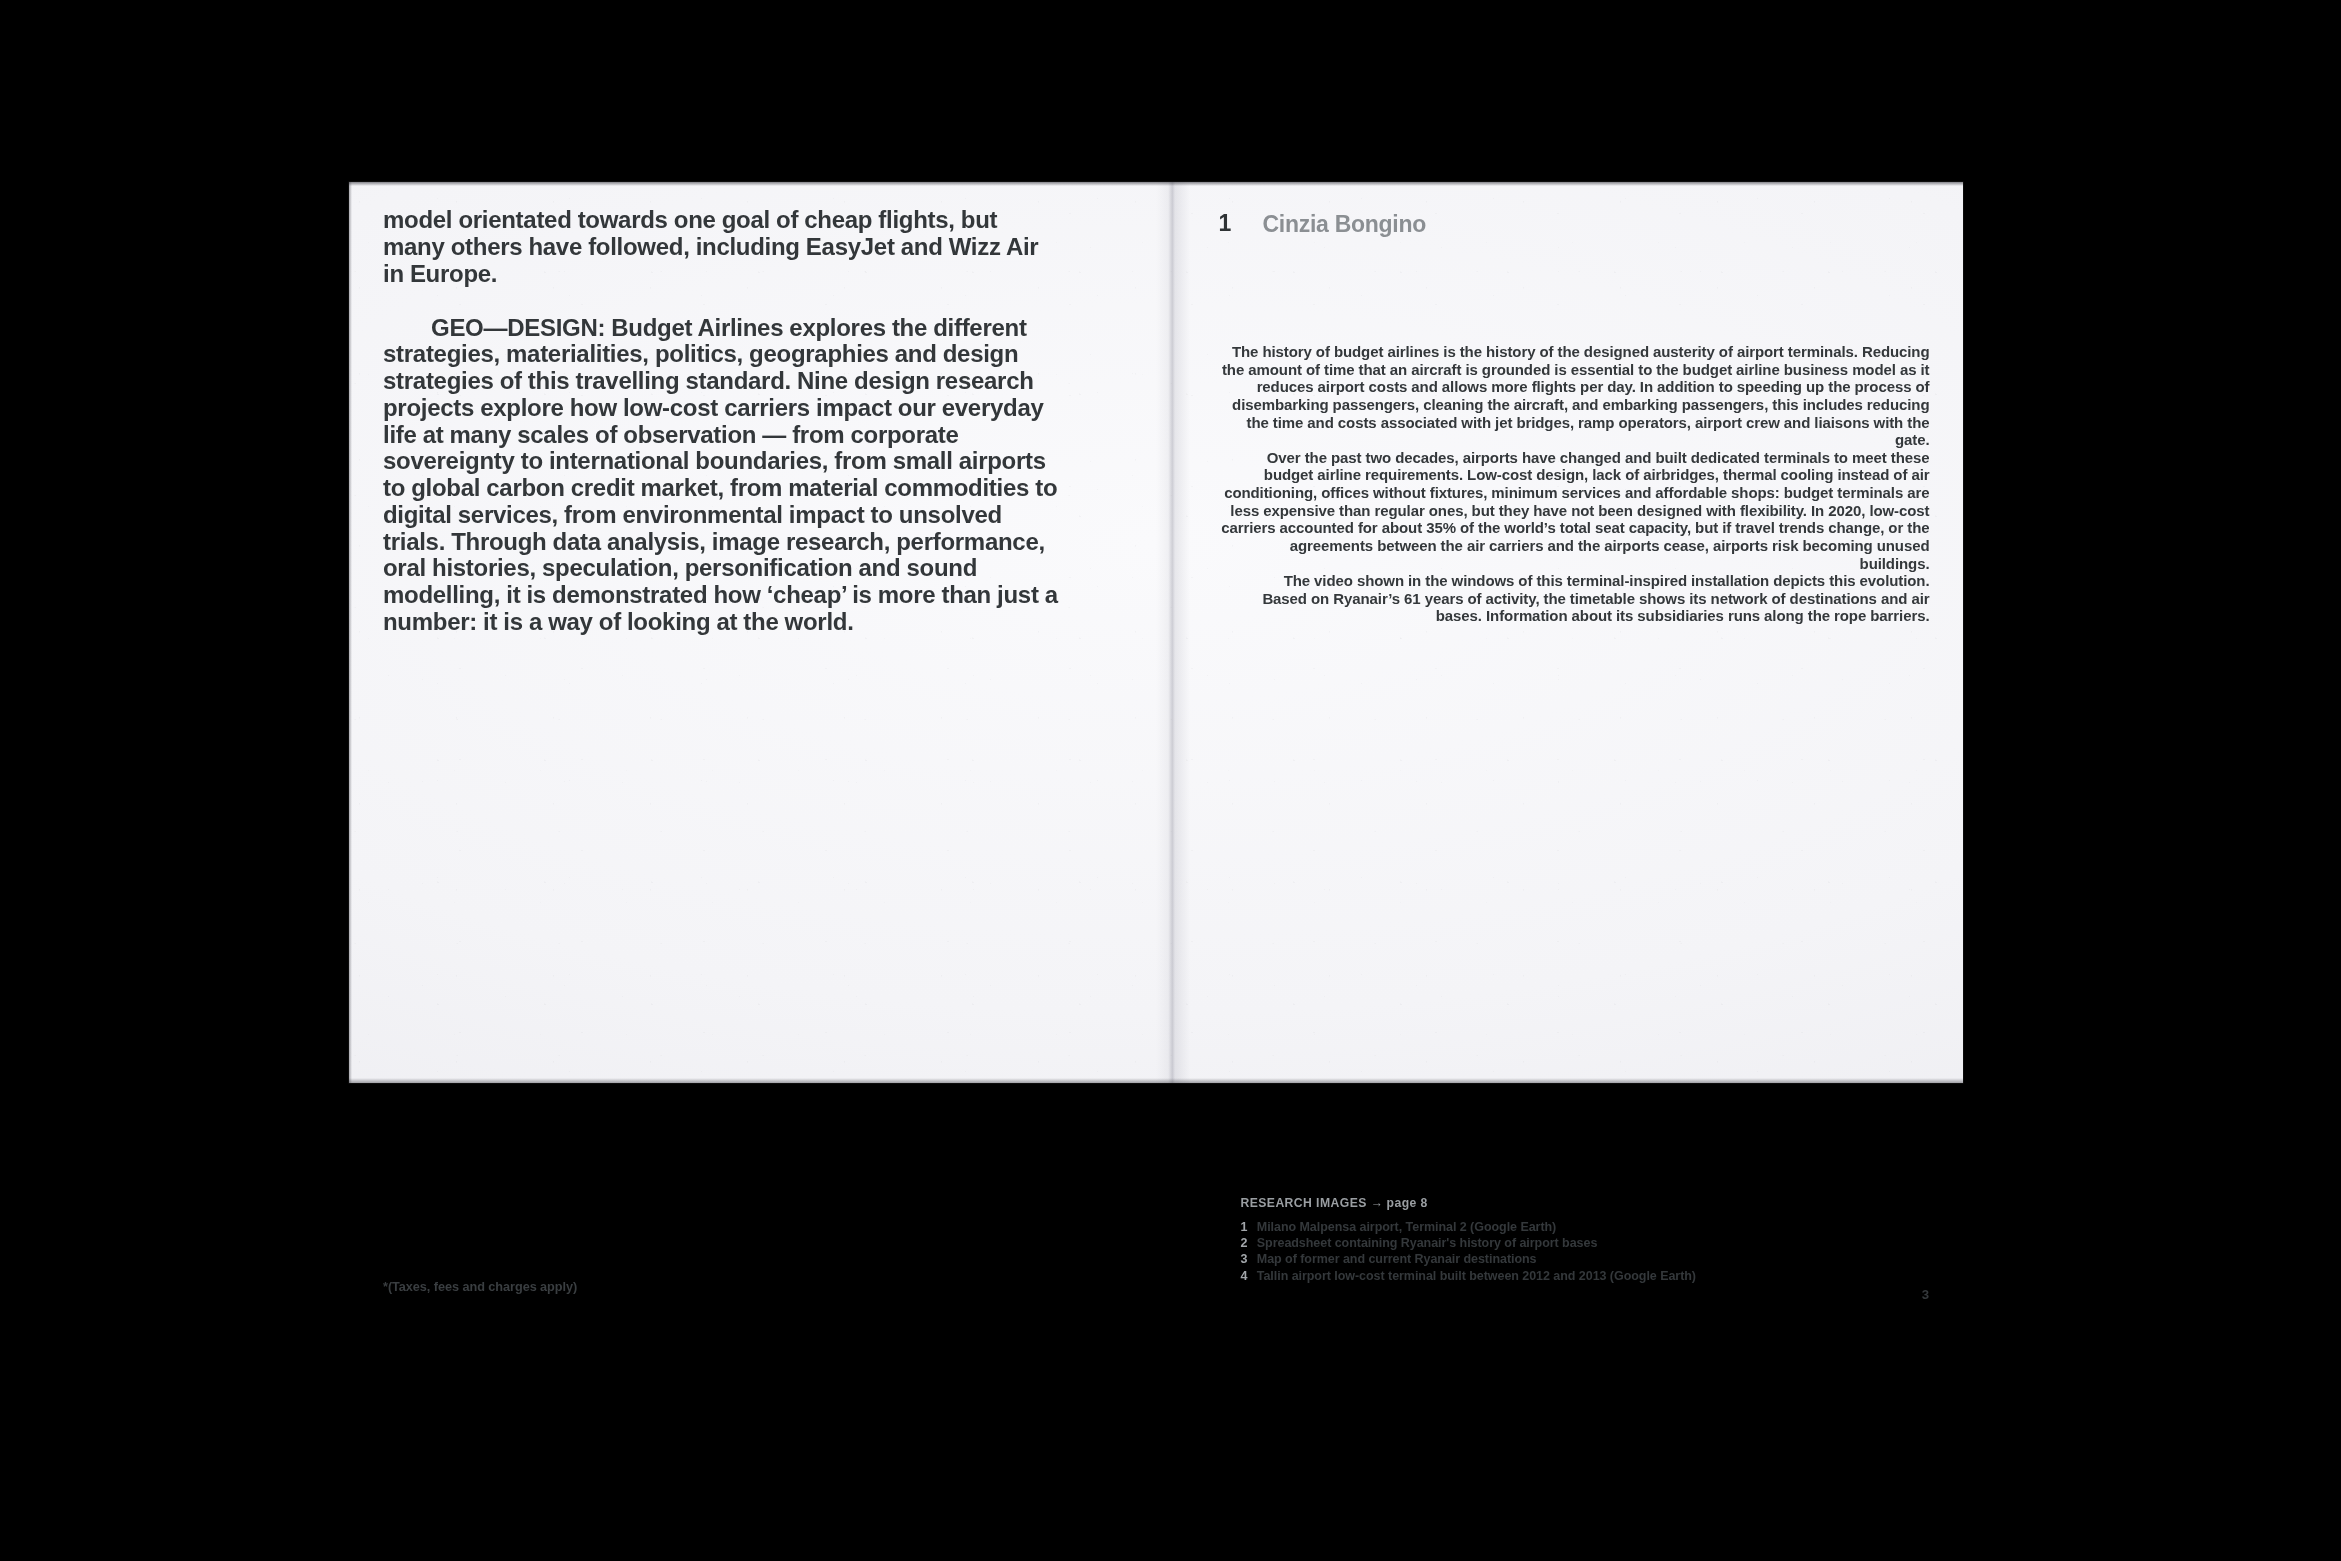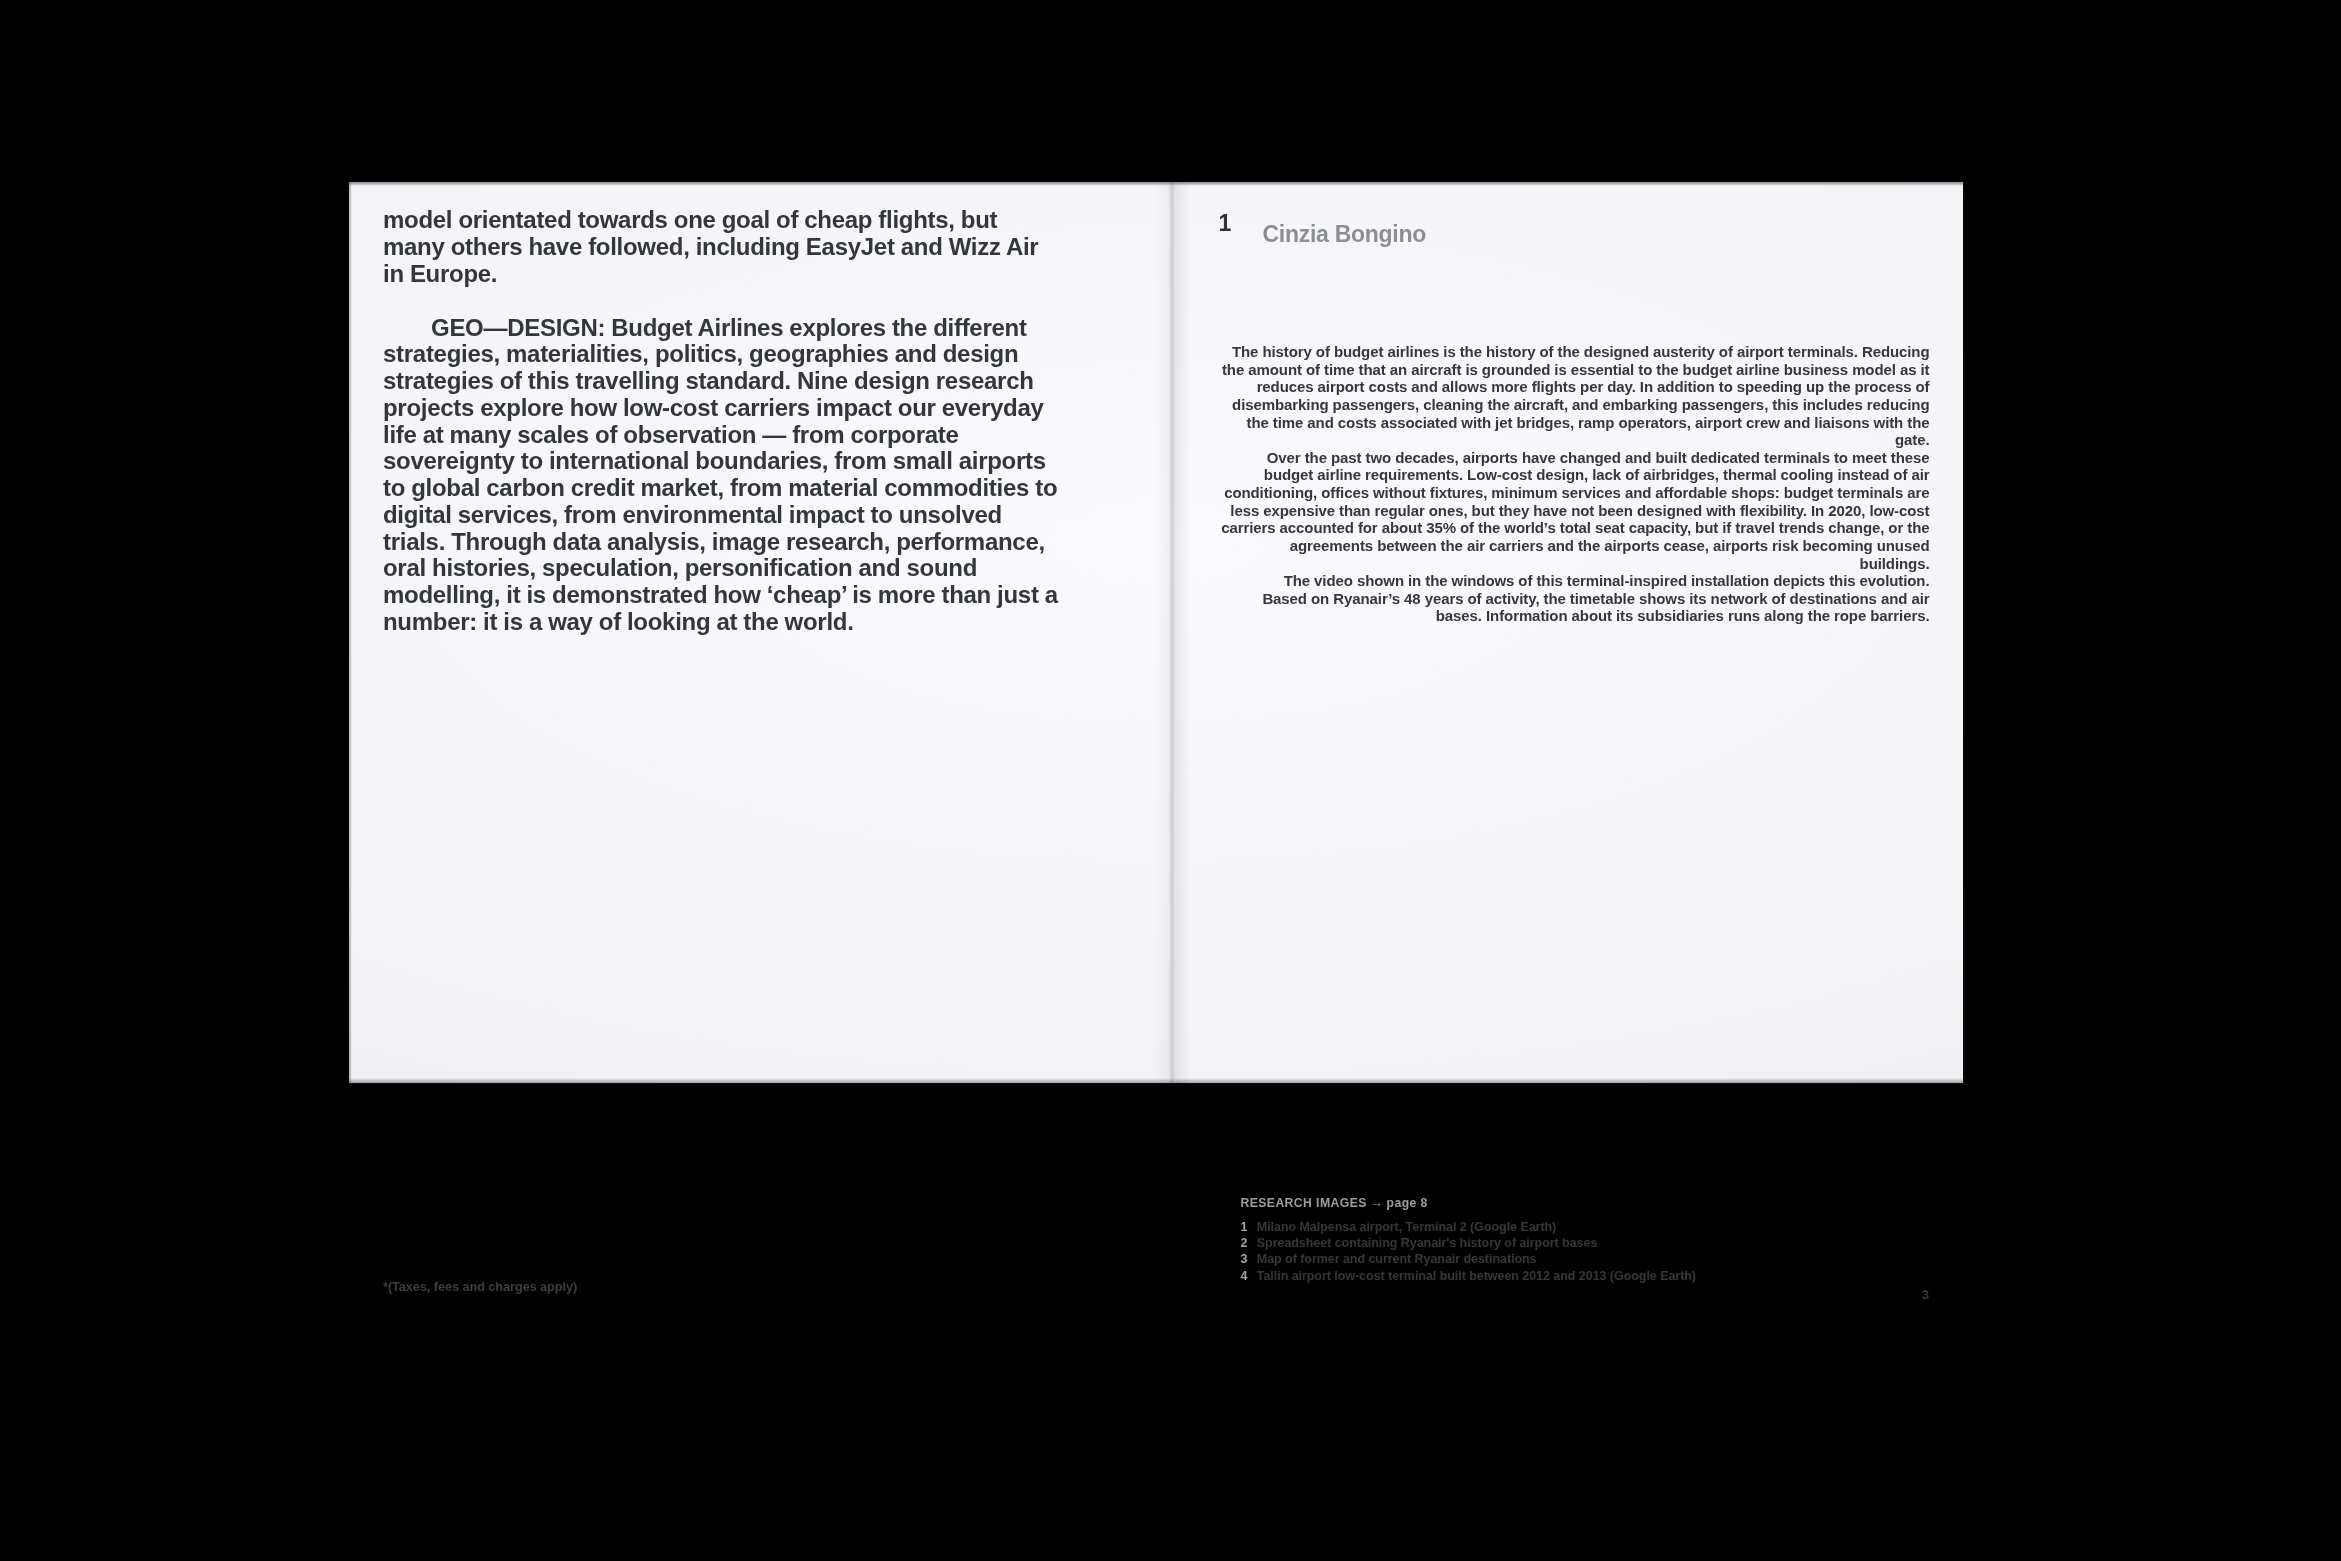--- a/index.html
+++ b/index.html
@@ -148,21 +148,21 @@
     font-weight: 700;
     line-height: 1.05;
     letter-spacing: -0.012em;
   }
   .chapter-author {
     color: #8b8f93;
     font-size: 23px;
     font-weight: 700;
     line-height: 1.12;
     letter-spacing: -0.012em;
-    margin-top: 10px;
+    margin-top: 0;
   }
 
   #right-body {
     position: absolute;
     left: 28.5px;
     top: 161px;
     width: 711px;
     color: #34383b;
     font-size: 15px;
     line-height: 1.176;
@@ -238,21 +238,21 @@
       <div class="chapter-head">
         <div class="chapter-num">1</div>
         <div class="chapter-titles">
           <div class="chapter-author">Cinzia Bongino</div>
         </div>
       </div>
 
       <div id="right-body">
         <p>The history of budget airlines is the history of the designed austerity of airport terminals. Reducing the amount of time that an aircraft is grounded is essential to the budget airline business model as it reduces airport costs and allows more flights per day. In addition to speeding up the process of disembarking passengers, cleaning the aircraft, and embarking passengers, this includes reducing the time and costs associated with jet bridges, ramp operators, airport crew and liaisons with the gate.</p>
         <p class="indent">Over the past two decades, airports have changed and built dedicated terminals to meet these budget airline requirements. Low-cost design, lack of airbridges, thermal cooling instead of air conditioning, offices without fixtures, minimum services and affordable shops: budget terminals are less expensive than regular ones, but they have not been designed with flexibility. In 2020, low-cost carriers accounted for about 35% of the world’s total seat capacity, but if travel trends change, or the agreements between the air carriers and the airports cease, airports risk becoming unused buildings.</p>
-        <p class="indent">The video shown in the windows of this terminal-inspired installation depicts this evolution. Based on Ryanair’s 48 years of activity, the timetable shows its network of destinations and air bases. Information about its subsidiaries runs along the rope barriers.</p>
+        <p class="indent">The video shown in the windows of this terminal-inspired installation depicts this evolution. Based on Ryanair’s 61 years of activity, the timetable shows its network of destinations and air bases. Information about its subsidiaries runs along the rope barriers.</p>
       </div>
 
       <div id="research">
         <div class="research-head">
           <span>RESEARCH IMAGES</span><span>&nbsp;</span><span class="arrow">→</span><span>&nbsp;</span><span>page 8</span>
         </div>
 
         <div class="research-row">
           <span class="research-num">1</span>
           <span class="research-text">Milano Malpensa airport, Terminal 2 (Google Earth)</span>

